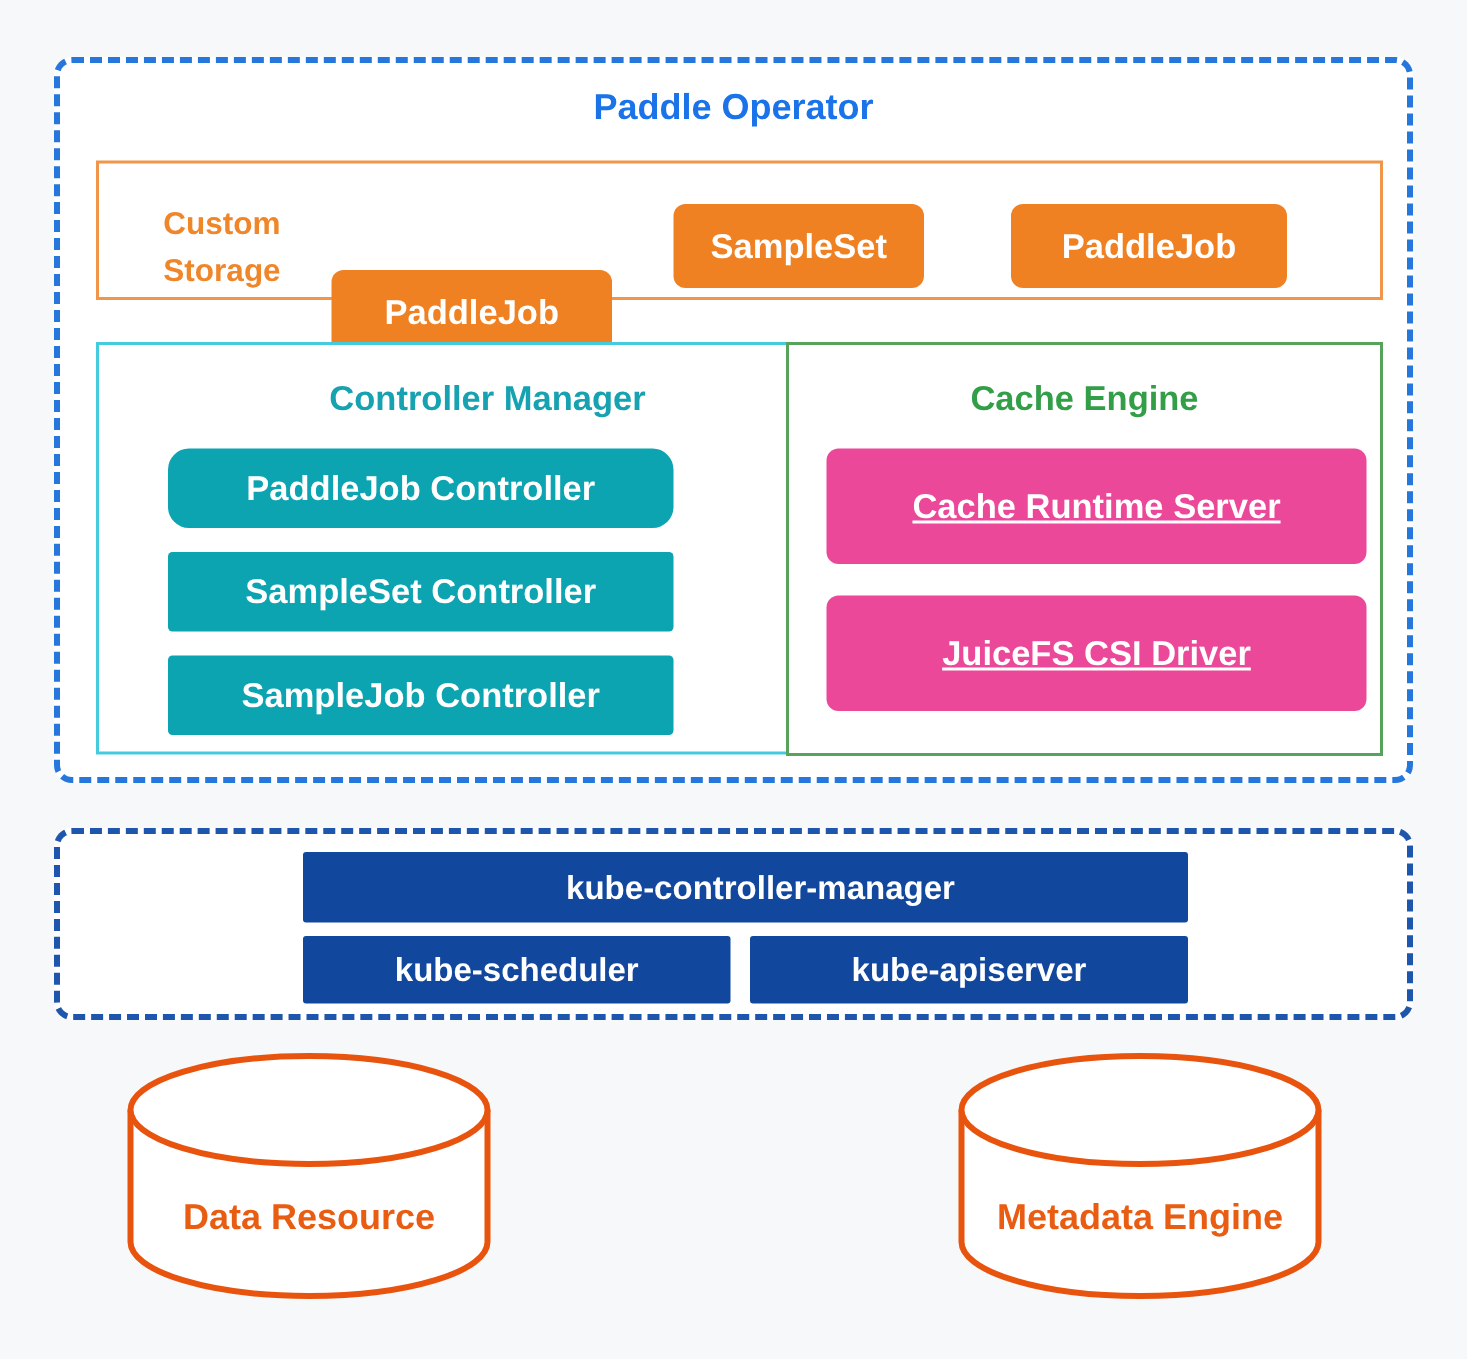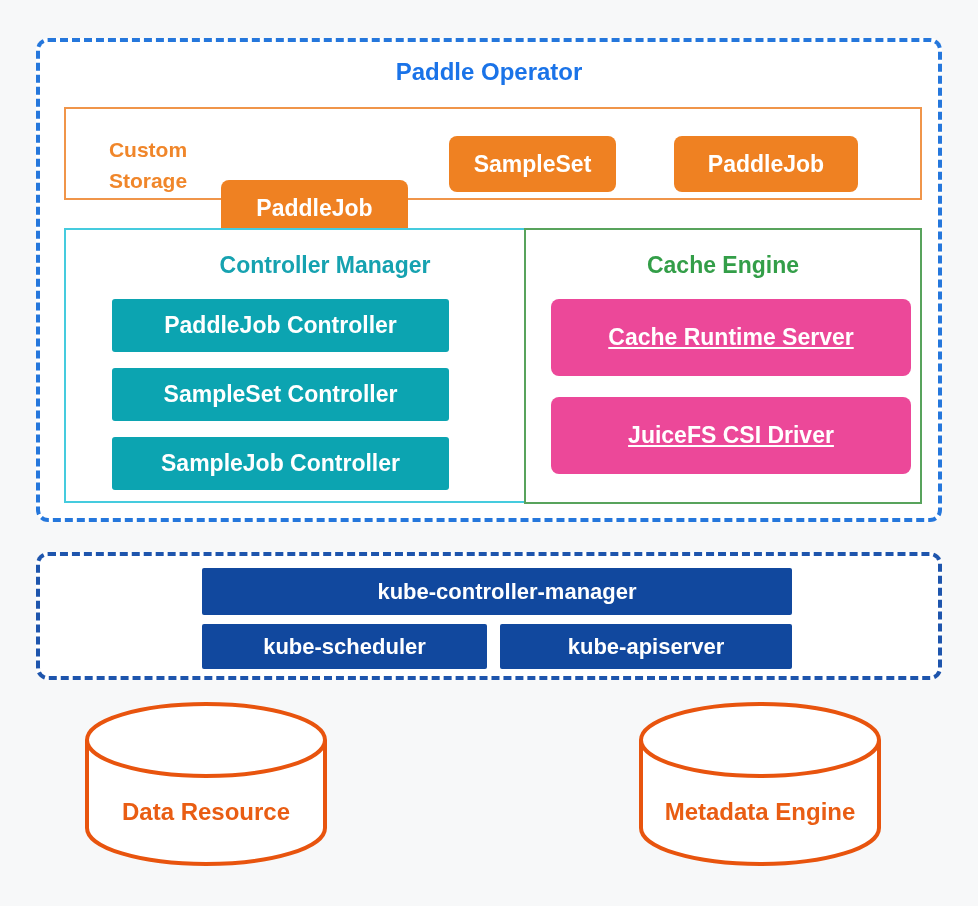--- a/index.html
+++ b/index.html
@@ -109,21 +109,21 @@
         <div>Custom</div>
         <div>Storage</div>
       </div>
       <div class="abs btn orange" style="left:155px;top:27px;width:187px;height:56px;margin-top:44px;">PaddleJob</div>
       <div class="abs btn orange" style="left:383px;top:27px;width:167px;height:56px;">SampleSet</div>
       <div class="abs btn orange" style="left:608px;top:27px;width:184px;height:56px;">PaddleJob</div>
     </div>
 
     <div class="abs cm-box" style="left:24px;top:186px;width:522px;height:275px;">
       <div class="abs cm-title" style="left:0;top:22px;">Controller Manager</div>
-      <div class="abs btn teal" style="left:46px;top:69px;width:337px;height:53px;">PaddleJob Controller</div>
+      <div class="abs btn teal" style="left:46px;top:69px;width:337px;height:53px;border-radius:14px;">PaddleJob Controller</div>
       <div class="abs btn teal" style="left:46px;top:138px;width:337px;height:53px;">SampleSet Controller</div>
       <div class="abs btn teal" style="left:46px;top:207px;width:337px;height:53px;">SampleJob Controller</div>
     </div>
 
     <div class="abs ce-box" style="left:484px;top:186px;width:398px;height:276px;">
       <div class="abs ce-title" style="left:0;top:22px;">Cache Engine</div>
       <div class="abs btn green" style="left:25px;top:69px;width:360px;height:77px;">Cache Runtime Server</div>
       <div class="abs btn green" style="left:25px;top:167px;width:360px;height:77px;">JuiceFS CSI Driver</div>
     </div>
   </div>

